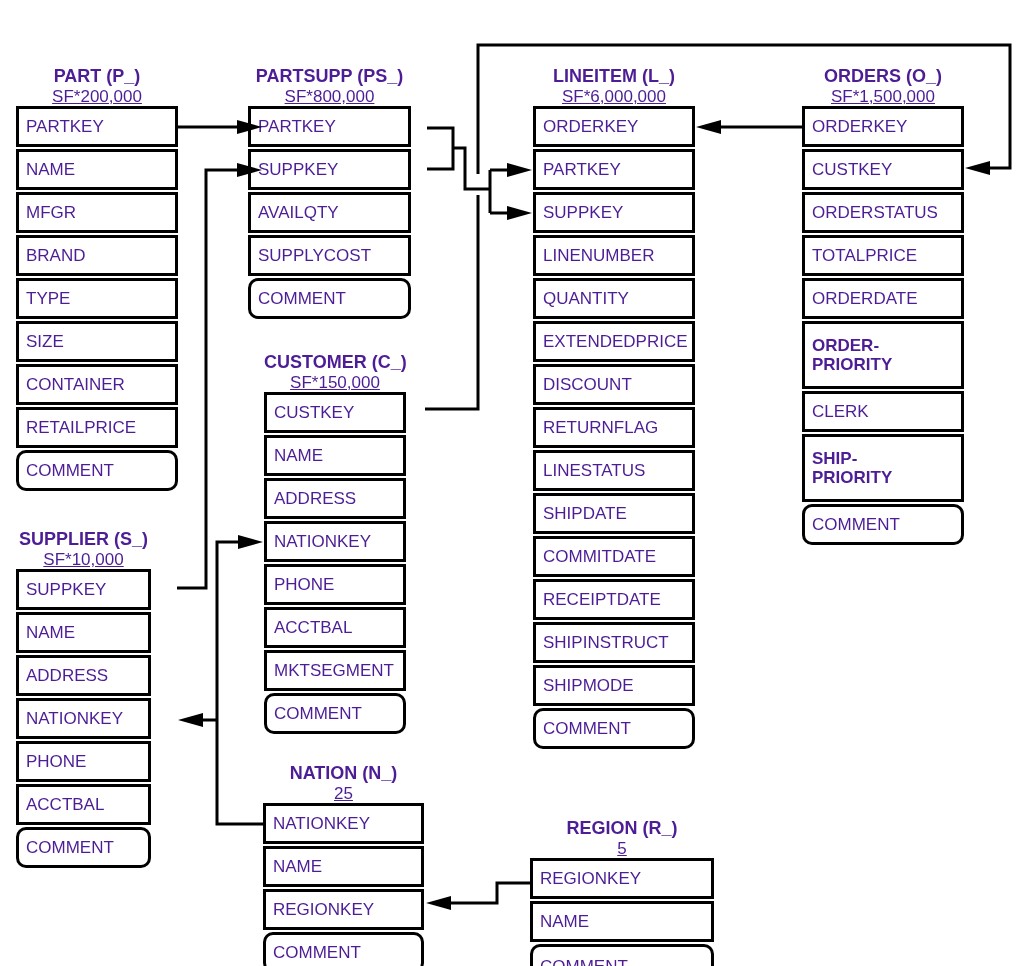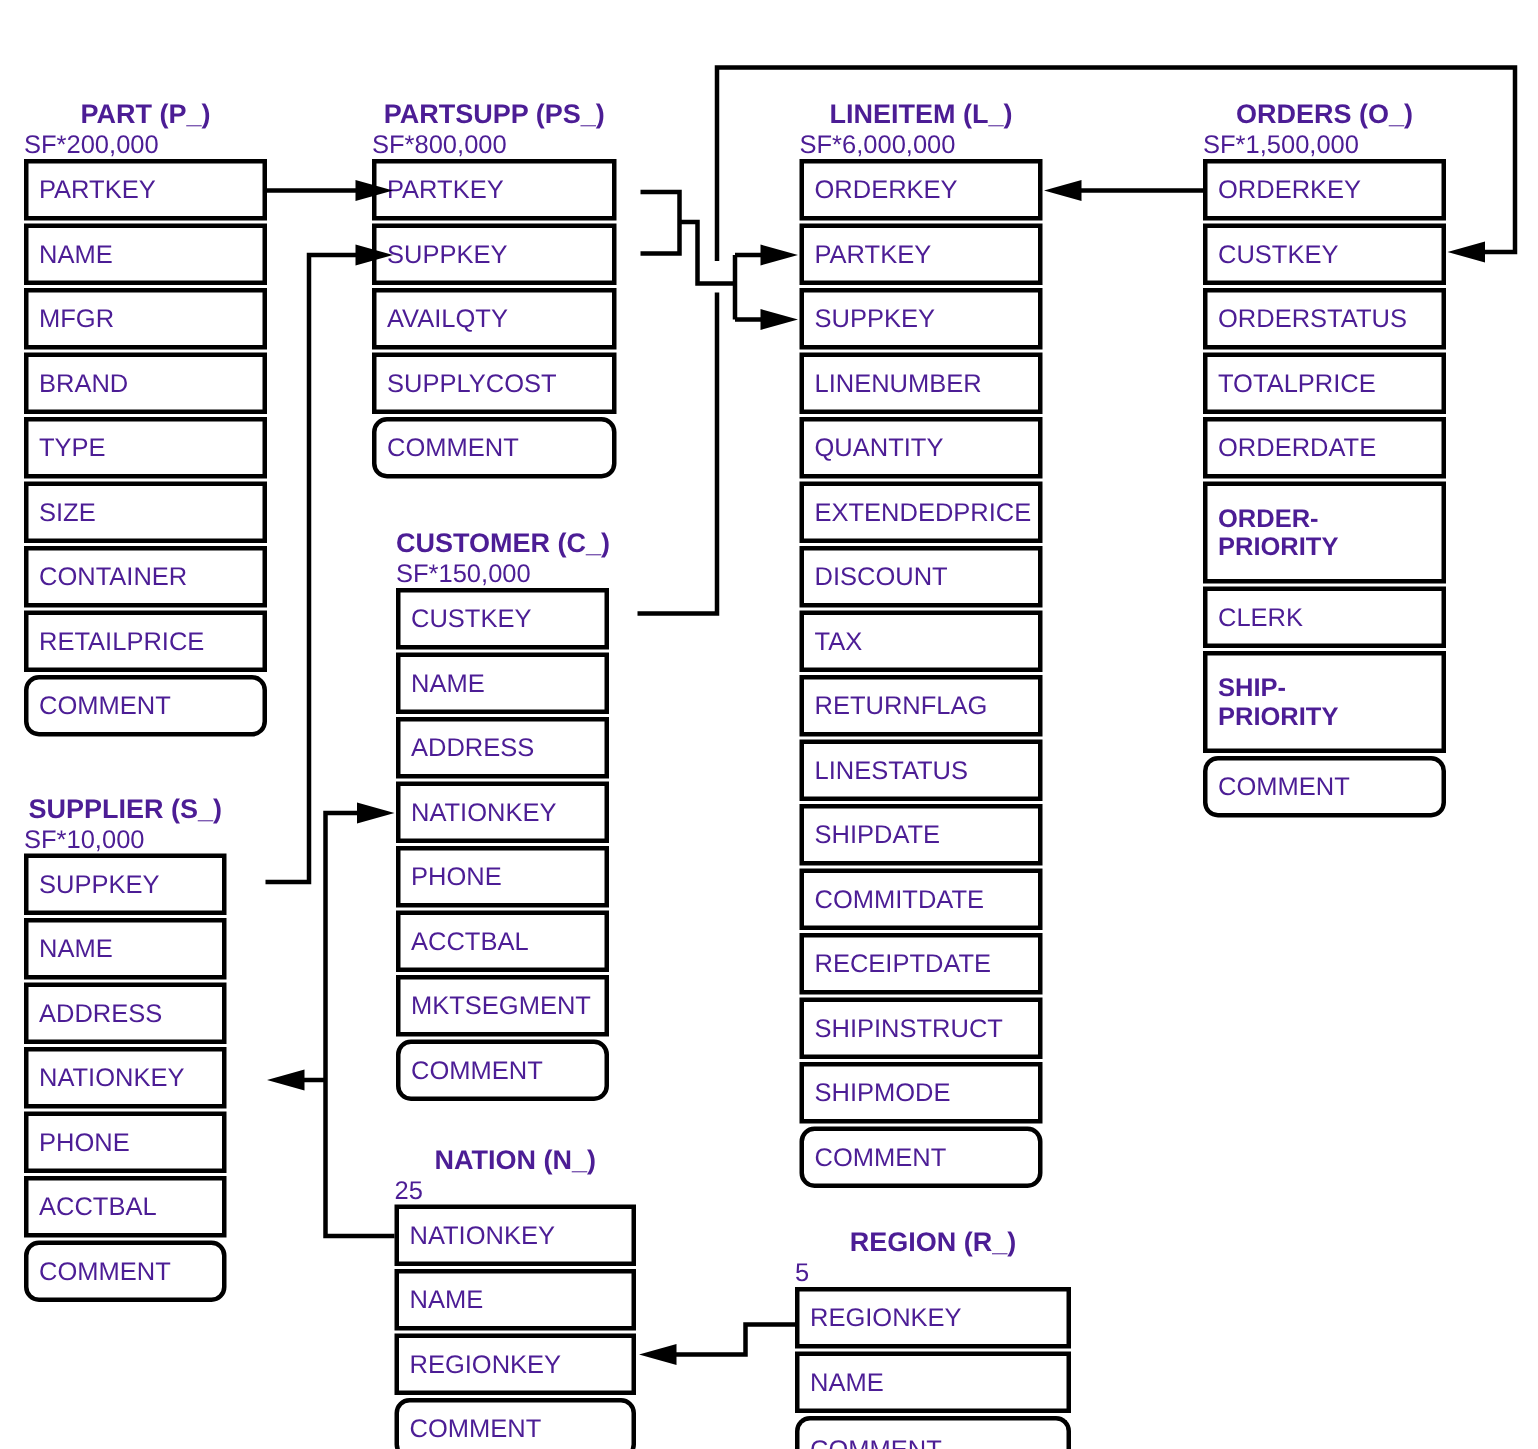--- a/index.html
+++ b/index.html
@@ -16,21 +16,21 @@
     margin-top: 32px;
   }
   .tbl { position: absolute; }
   .t-title {
     font-size: 18px; font-weight: bold;
     line-height: 22px; height: 22px;
     text-align: center; white-space: nowrap;
   }
   .t-card {
     font-size: 17px; line-height: 19px; height: 19px;
-    text-align: left; white-space: nowrap;
+    text-align: center; white-space: nowrap; text-decoration: underline;
   }
   .box { width: 100%; }
   .row {
     box-sizing: border-box;
     height: 41px;
     border: 3px solid #000;
     margin-bottom: 2px;
     background: #fff;
     display: flex; align-items: center;
     padding-left: 7px; padding-right: 1px;
@@ -98,21 +98,20 @@
     <div class="t-title">LINEITEM (L_)</div>
     <div class="t-card">SF*6,000,000</div>
     <div class="box">
       <div class="row">ORDERKEY</div>
       <div class="row">PARTKEY</div>
       <div class="row">SUPPKEY</div>
       <div class="row">LINENUMBER</div>
       <div class="row">QUANTITY</div>
       <div class="row">EXTENDEDPRICE</div>
       <div class="row">DISCOUNT</div>
-      <div class="row">TAX</div>
       <div class="row">RETURNFLAG</div>
       <div class="row">LINESTATUS</div>
       <div class="row">SHIPDATE</div>
       <div class="row">COMMITDATE</div>
       <div class="row">RECEIPTDATE</div>
       <div class="row">SHIPINSTRUCT</div>
       <div class="row">SHIPMODE</div>
       <div class="row">COMMENT</div>
     </div>
   </div>

